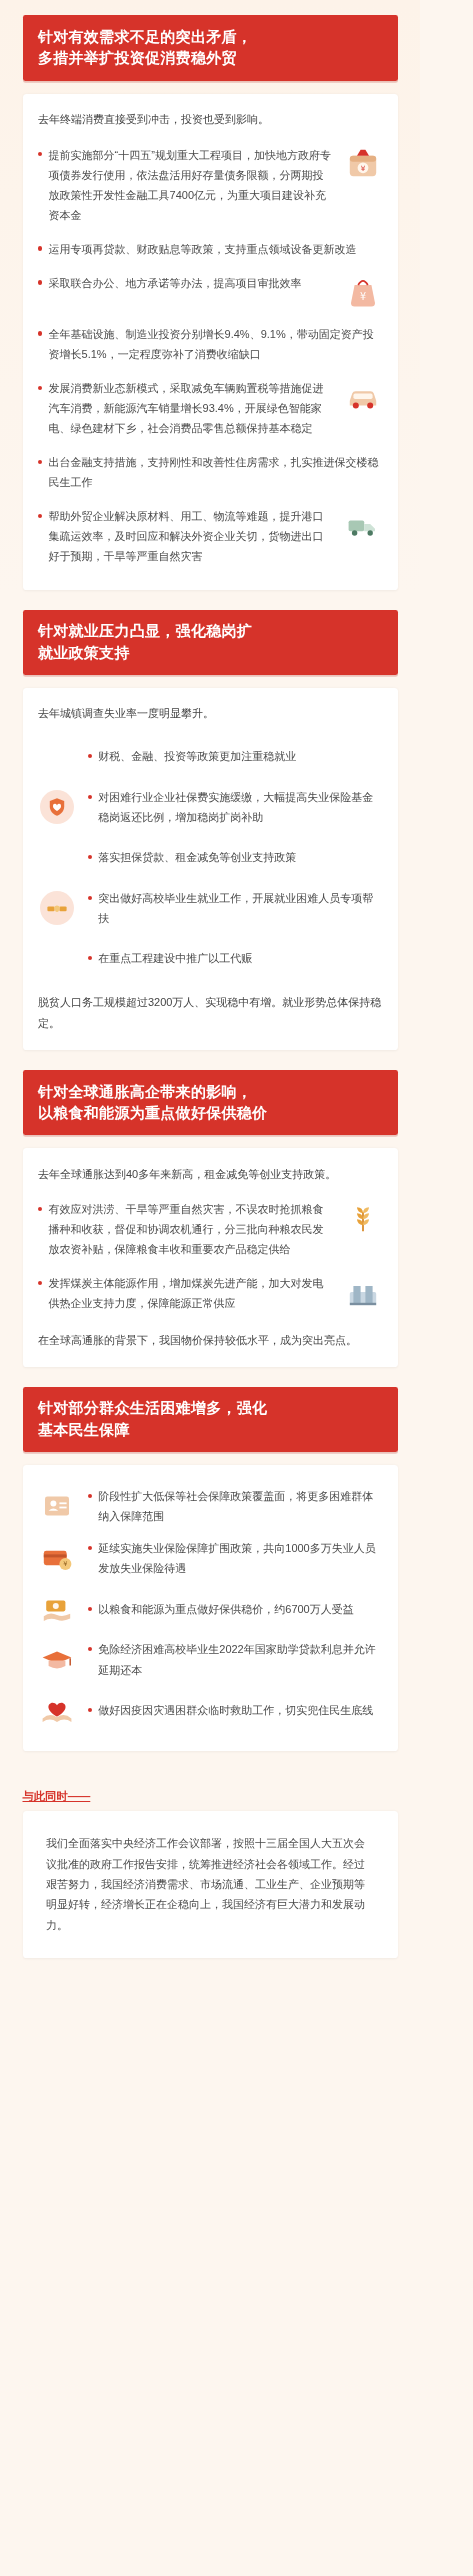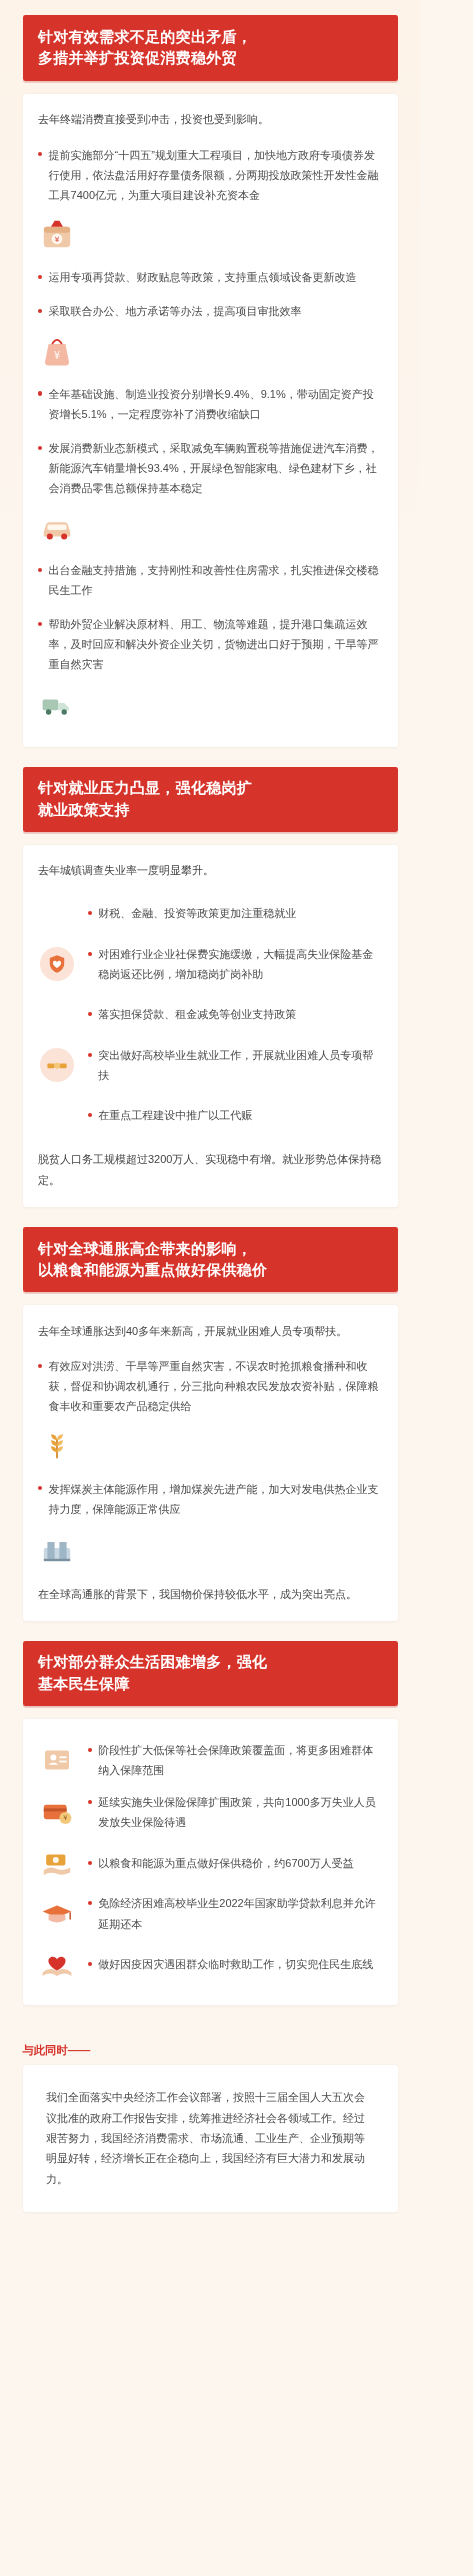--- a/index.html
+++ b/index.html
@@ -63,21 +63,20 @@
   .bullets {
     margin: 0;
     padding: 0;
     list-style: none;
   }
   .bullet-row {
     display: flex;
     align-items: flex-start;
     gap: 9.5px;
     padding: 7px 0;
-    flex-direction: column;
   }
   .bullet-row + .bullet-row {
     border-top: 0;
   }
   .bullet-text {
     flex: 1 1 auto;
     font-size: 11px;
     line-height: 1.82;
     color: #4a4a4a;
     position: relative;
@@ -112,20 +111,21 @@
   .row-ic .bullet-text {
     padding-left: 10.7px;
   }
 
   
   .closing-label {
     margin: 18px 0 0 0;
     font-size: 11.3px;
     font-weight: bold;
     color: #d6332a;
+    text-decoration: underline;
   }
   .closing-card {
     margin-top: 7px;
     background: #ffffff;
     border-radius: 3.6px;
     padding: 14px 15.4px 15.4px 15.4px;
     box-shadow: 0 0.6px 2.4px rgba(0,0,0,0.05);
   }
   .closing-card p {
     margin: 8px;
@@ -281,21 +281,21 @@
       <p class="tail">脱贫人口务工规模超过3200万人、实现稳中有增。就业形势总体保持稳定。</p>
     </div>
   </div>
 
   <div class="section">
     <div class="section-head">
       <span class="line">针对全球通胀高企带来的影响，</span>
       <span class="line">以粮食和能源为重点做好保供稳价</span>
     </div>
     <div class="card">
-      <p class="lead">去年全球通胀达到40多年来新高，开展就业困难人员专项帮扶。</p>
+      <p class="lead">去年全球通胀达到40多年来新高，租金减免等创业支持政策。</p>
       <ul class="bullets">
 
         <li class="bullet-row">
           <div class="bullet-text">有效应对洪涝、干旱等严重自然灾害，不误农时抢抓粮食播种和收获，督促和协调农机通行，分三批向种粮农民发放农资补贴，保障粮食丰收和重要农产品稳定供给</div>
           <div class="icon-slot">
             <svg class="ic" viewBox="0 0 60 60" aria-hidden="true">
               <path d="M30 52 V20" stroke="#d98b2b" stroke-width="3" fill="none"></path>
               <path d="M30 22 q-10 -2 -10 -10 q10 0 10 10 z" fill="#e8a23a"></path>
               <path d="M30 22 q10 -2 10 -10 q-10 0 -10 10 z" fill="#f0bb63"></path>
               <path d="M30 32 q-10 -2 -10 -10 q10 0 10 10 z" fill="#e8a23a"></path>

